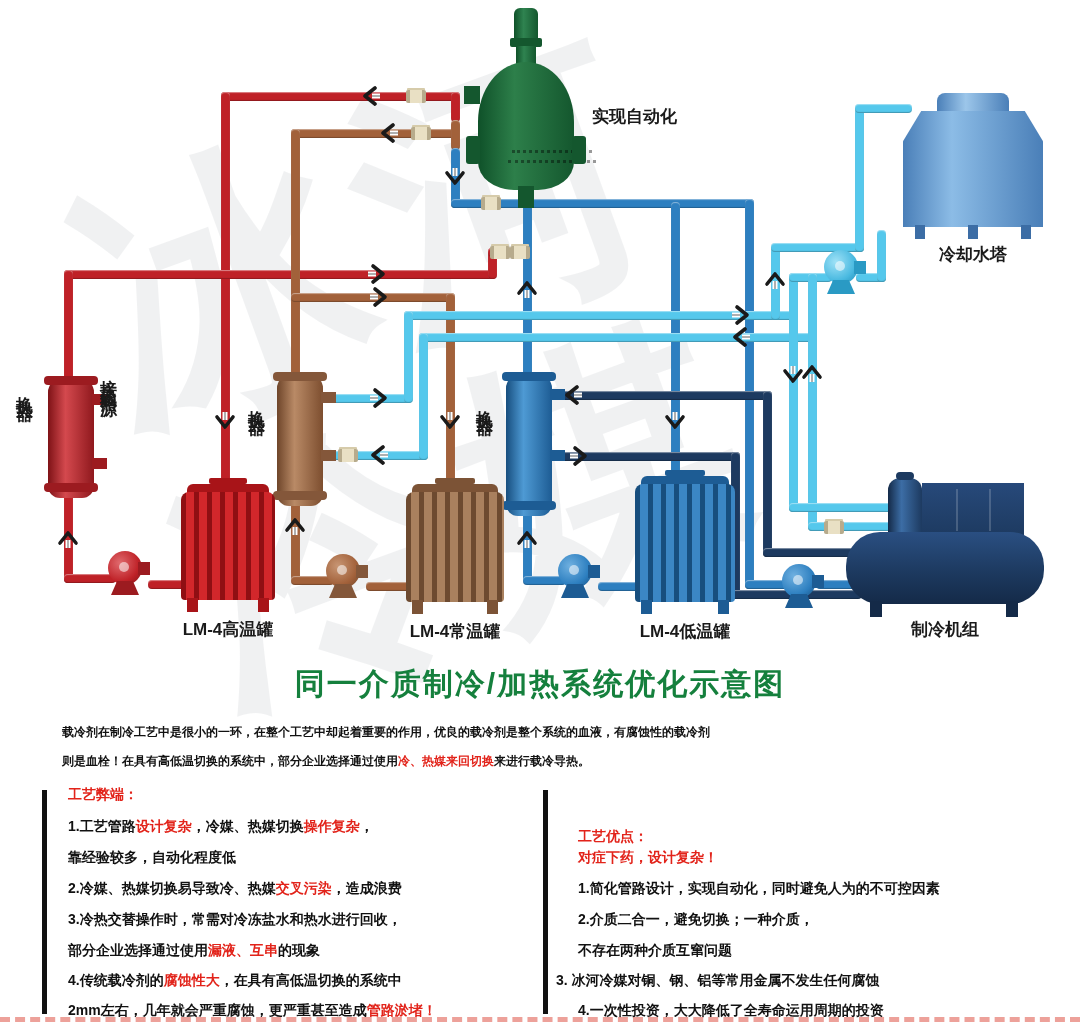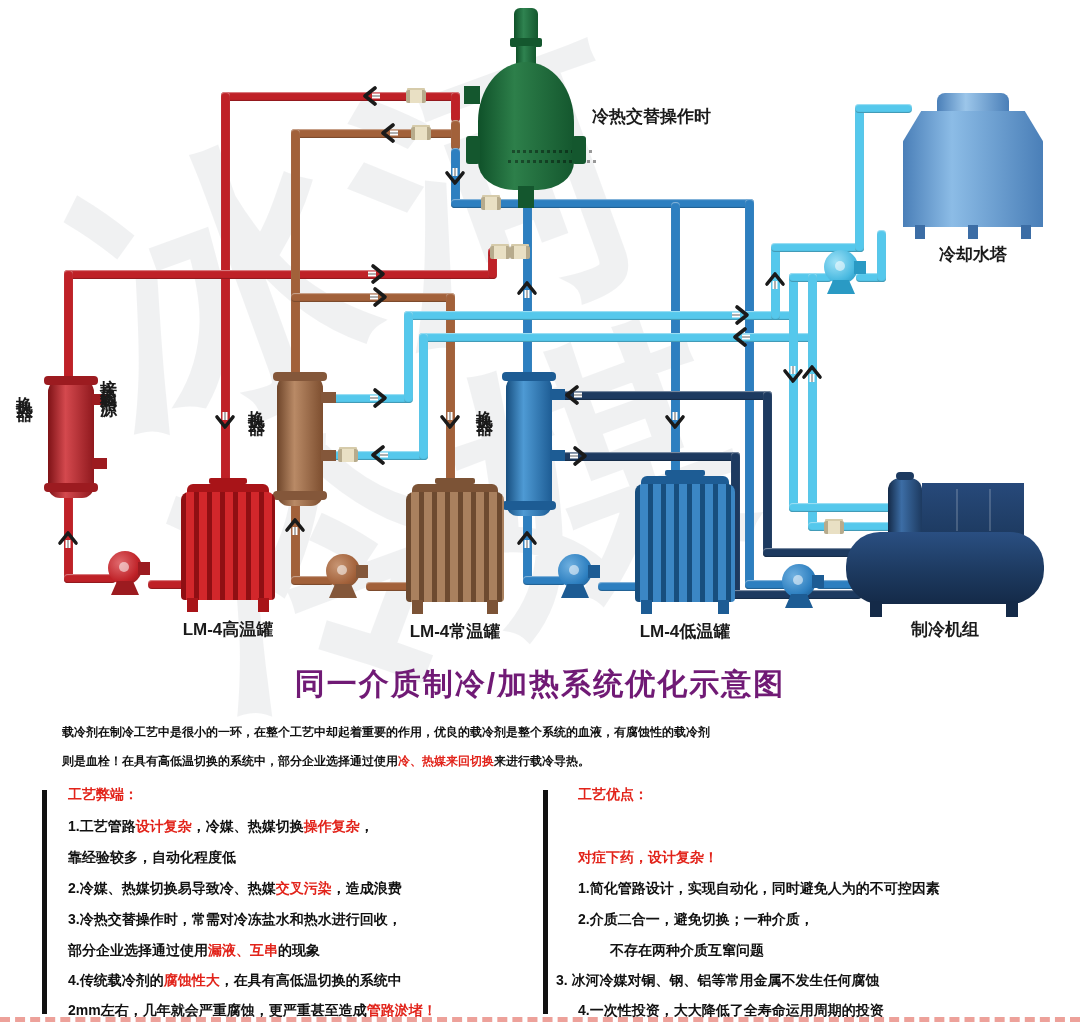--- a/index.html
+++ b/index.html
@@ -78,21 +78,21 @@
   
   .chl-barrel{position:absolute;left:0;top:49px;width:198px;height:72px;border-radius:34px;
     background:linear-gradient(180deg,#2a4f82,#1d3a60 55%,#142a48);}
   .chl-box{position:absolute;left:76px;top:0;width:102px;height:54px;background:linear-gradient(180deg,#27497a,#1d3a60);}
   .chl-box:before,.chl-box:after{content:"";position:absolute;top:6px;bottom:6px;width:2px;background:rgba(255,255,255,.18);}
   .chl-box:before{left:33%;} .chl-box:after{left:66%;}
   .chl-tank{position:absolute;left:42px;top:-5px;width:34px;height:74px;border-radius:12px;background:linear-gradient(90deg,#142a48,#3c6da5 40%,#1d3a60);}
   .chl-tank:before{content:"";position:absolute;left:8px;top:-6px;width:18px;height:8px;border-radius:4px;background:#1d3a60;}
   .chl-leg{position:absolute;top:118px;width:12px;height:16px;background:#142a48;}
   
-  .title{position:absolute;left:0;top:664px;width:1080px;text-align:center;font-size:30px;font-weight:800;color:#701a75;letter-spacing:2px;z-index:6;}
+  .title{position:absolute;left:0;top:664px;width:1080px;text-align:center;font-size:30px;font-weight:800;color:#15803d;letter-spacing:2px;z-index:6;}
   .intro{position:absolute;left:62px;width:980px;font-size:12px;font-weight:700;color:#111;z-index:6;}
   .colbar{position:absolute;width:5px;background:#111;z-index:6;}
   .col-line{position:absolute;font-size:14px;font-weight:700;color:#111;white-space:nowrap;z-index:6;}
   .col-line .rd, .rd{color:#e2231a;}
   .bottom-dash{position:absolute;left:0;top:1017px;width:1080px;border-top:5px dashed #e05548;opacity:.55;z-index:6;}
 </style>
 </head>
 <body>
 <div id="page">
 
@@ -270,21 +270,21 @@
     <div class="reactor-motor3"></div>
     <div class="reactor-body">
       <div class="reactor-dots"></div>
       <div class="reactor-dots r2"></div>
     </div>
     <div class="reactor-lug" style="left:14px;"></div>
     <div class="reactor-lug" style="left:120px;"></div>
     <div class="reactor-noz"></div>
     <div class="reactor-stub"></div>
   </div>
-  <div class="eq-label" style="left:592px;top:105px;">冷热交替操作时</div>
+  <div class="eq-label" style="left:592px;top:105px;">实现自动化</div>
 
   <div class="eq" style="left:903px;top:93px;width:140px;height:150px;">
     <div class="tower-collar"></div>
     <div class="tower-body"></div>
     <div class="tower-leg" style="left:12px;"></div>
     <div class="tower-leg" style="left:65px;"></div>
     <div class="tower-leg" style="left:118px;"></div>
   </div>
   <div class="eq-label c" style="left:903px;top:243px;width:140px;">冷却水塔</div>
 
@@ -387,22 +387,22 @@
 
   <div class="col-line rd" style="left:68px;top:786px;">工艺弊端：</div>
   <div class="col-line" style="left:68px;top:818px;"><span>1.工艺管路</span><span class="rd">设计复杂</span><span>，冷媒、热媒切换</span><span class="rd">操作复杂</span><span>，</span></div>
   <div class="col-line" style="left:68px;top:849px;"><span>靠经验较多，自动化程度低</span></div>
   <div class="col-line" style="left:68px;top:880px;"><span>2.冷媒、热媒切换易导致冷、热媒</span><span class="rd">交叉污染</span><span>，造成浪费</span></div>
   <div class="col-line" style="left:68px;top:911px;"><span>3.冷热交替操作时，常需对冷冻盐水和热水进行回收，</span></div>
   <div class="col-line" style="left:68px;top:942px;"><span>部分企业选择通过使用</span><span class="rd">漏液、互串</span><span>的现象</span></div>
   <div class="col-line" style="left:68px;top:972px;"><span>4.传统载冷剂的</span><span class="rd">腐蚀性大</span><span>，在具有高低温切换的系统中</span></div>
   <div class="col-line" style="left:68px;top:1002px;"><span>2mm左右，几年就会严重腐蚀，更严重甚至造成</span><span class="rd">管路淤堵！</span></div>
 
-  <div class="col-line rd" style="left:578px;top:786px;text-align:center;">工艺优点：</div>
+  <div class="col-line rd" style="left:578px;top:828px;text-align:center;">工艺优点：</div>
   <div class="col-line" style="left:578px;top:849px;"><span class="rd">对症下药，设计复杂！</span></div>
   <div class="col-line" style="left:578px;top:880px;"><span>1.简化管路设计，实现自动化，同时避免人为的不可控因素</span></div>
   <div class="col-line" style="left:578px;top:911px;"><span>2.介质二合一，避免切换；一种介质，</span></div>
-  <div class="col-line" style="left:610px;top:942px;"><span>不存在两种介质互窜问题</span></div>
+  <div class="col-line" style="left:578px;top:942px;"><span>不存在两种介质互窜问题</span></div>
   <div class="col-line" style="left:556px;top:972px;"><span>3. 冰河冷媒对铜、钢、铝等常用金属不发生任何腐蚀</span></div>
   <div class="col-line" style="left:578px;top:1002px;"><span>4.一次性投资，大大降低了全寿命运用周期的投资</span></div>
 
   <div class="bottom-dash"></div>
 </div>
 
 </body></html>

